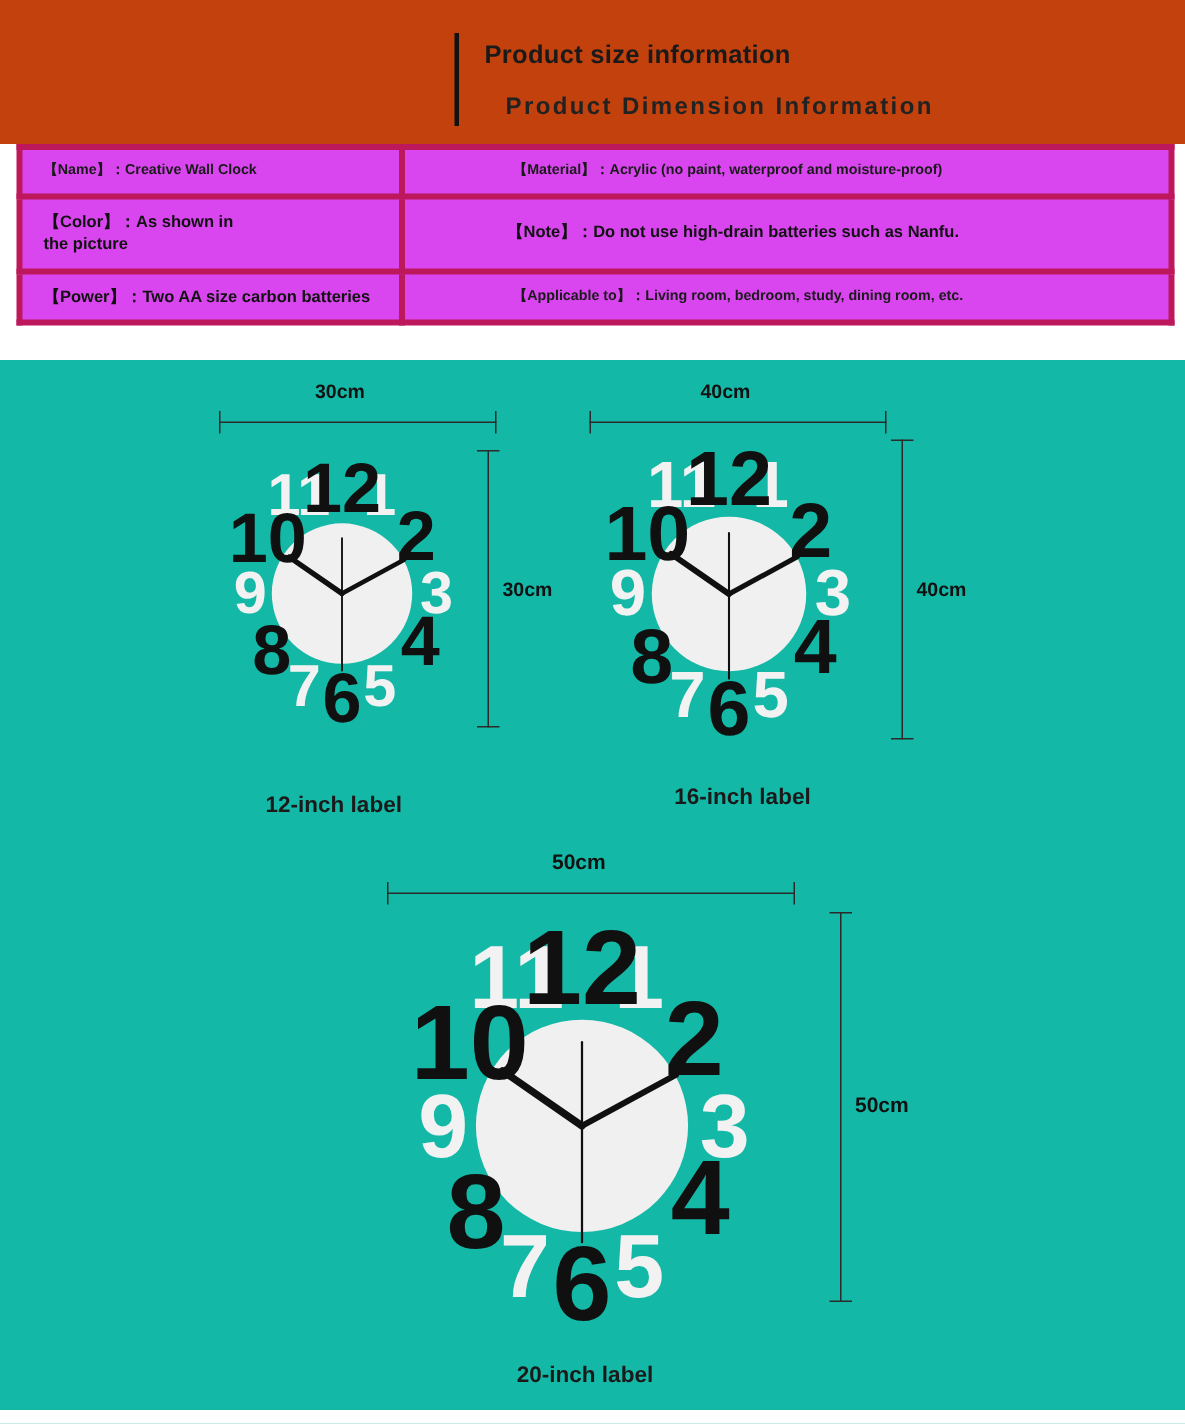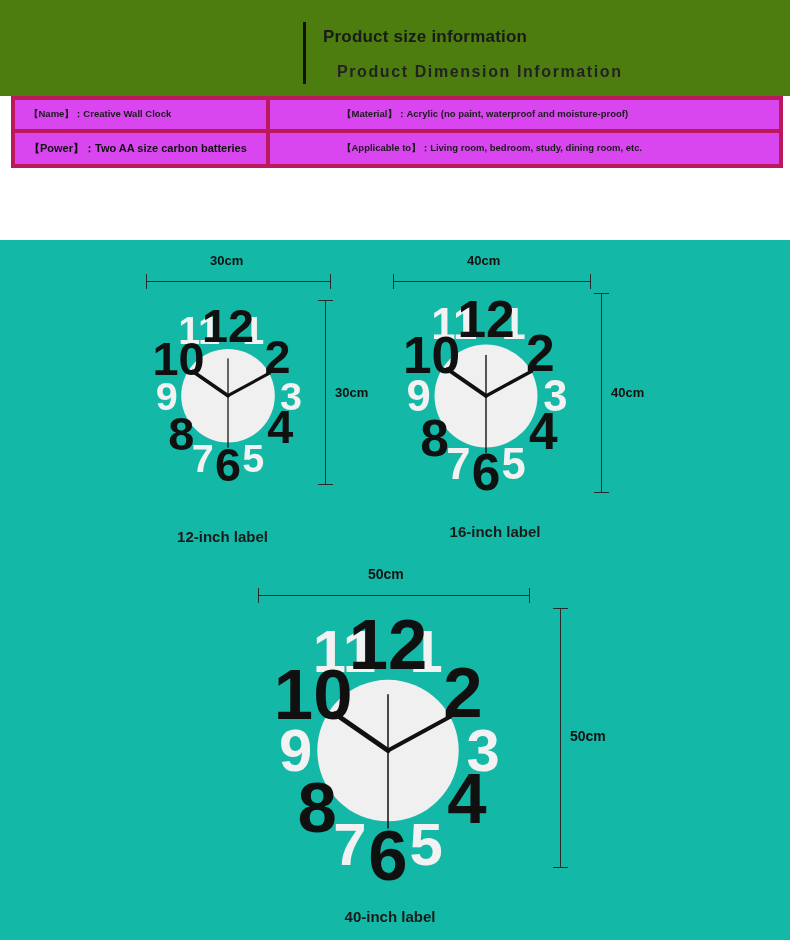--- a/index.html
+++ b/index.html
@@ -15,21 +15,21 @@
     overflow: hidden;
     position: relative;
   }
 
   
   .header {
     position: absolute;
     left: 0; top: 0;
     width: 790px;
     height: 96px;
-    background: #4d7c0f;
+    background: #c2410c;
   }
   .title-wrap {
     position: absolute;
     left: 303px;
     top: 22px;
     height: 62px;
     padding-left: 12px;
   }
   .title-bar {
     position: absolute;
@@ -191,20 +191,25 @@
 
 <table class="spec-table">
   <colgroup>
       <col class="col-left">
       <col class="col-right">
     </colgroup>
   <tbody>
     <tr>
       <td class="cell-sm">【Name】：Creative Wall Clock</td>
       <td class="cell-sm indent-r">【Material】：Acrylic (no paint, waterproof and moisture-proof)</td>
+    </tr>
+    <tr>
+      <td class="cell-md" style="white-space:pre-line;">【Color】：As shown in
+the picture</td>
+      <td class="cell-md indent-r2">【Note】：Do not use high-drain batteries such as Nanfu.</td>
     </tr>
     <tr>
       <td class="cell-md">【Power】：Two AA size carbon batteries</td>
       <td class="cell-sm indent-r">【Applicable to】：Living room, bedroom, study, dining room, etc.</td>
     </tr>
   </tbody>
 </table>
 
 <div class="diagram-area">
 
@@ -303,18 +308,18 @@
           <text x="45" y="62" font-size="52">10</text>
         </g>
         <g stroke="#101010" stroke-linecap="round">
           <line x1="100" y1="103" x2="61" y2="76" stroke-width="3.6"></line>
           <line x1="100" y1="103" x2="146" y2="78" stroke-width="3"></line>
           <line x1="100" y1="103" x2="100" y2="160" stroke-width="1.1"></line>
           <line x1="100" y1="103" x2="100" y2="62" stroke-width="1.1"></line>
         </g>
       </svg>
     </div>
-    <div class="fig-caption" style="left:40px; top:348px; width:220px;">40-inch label</div>
+    <div class="fig-caption" style="left:40px; top:348px; width:220px;">20-inch label</div>
   </div>
 
 </div>
 
 <div class="bottom-strip"></div>
 
 </body></html>

